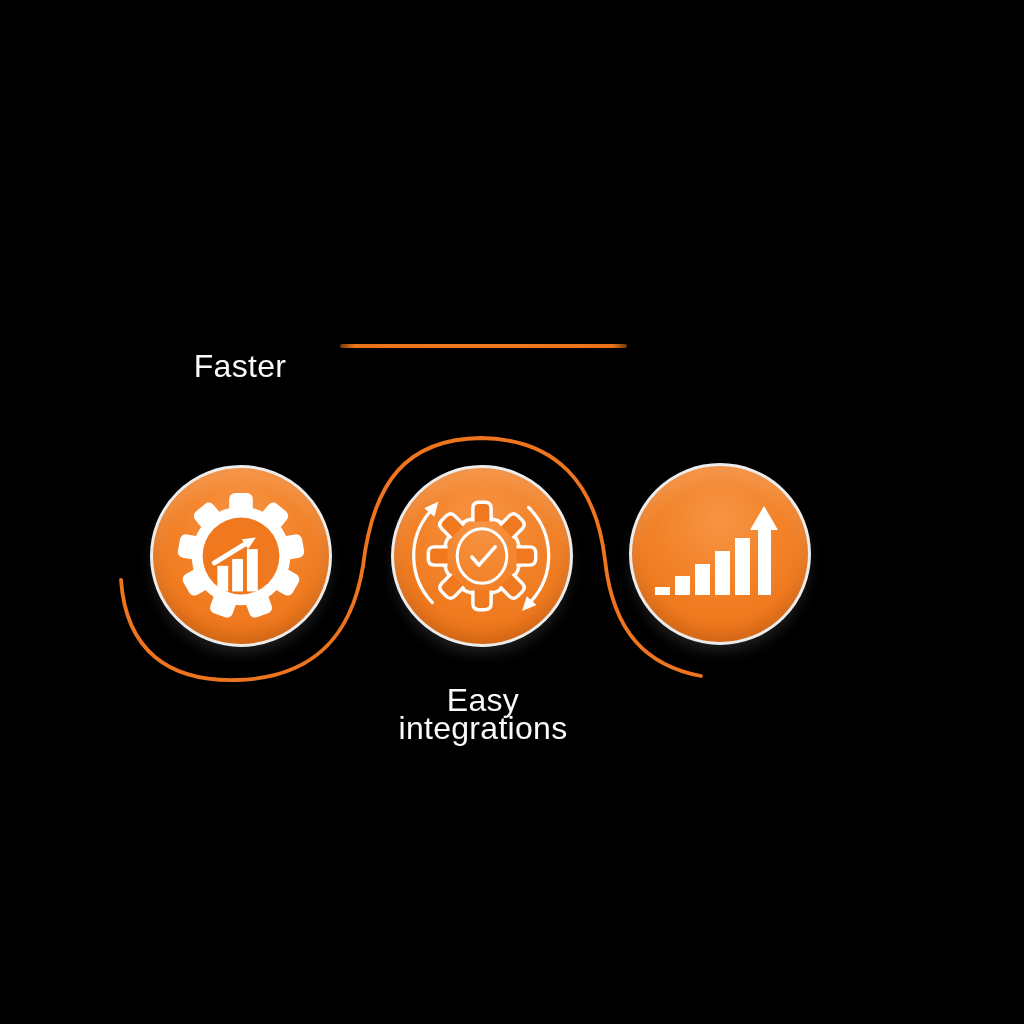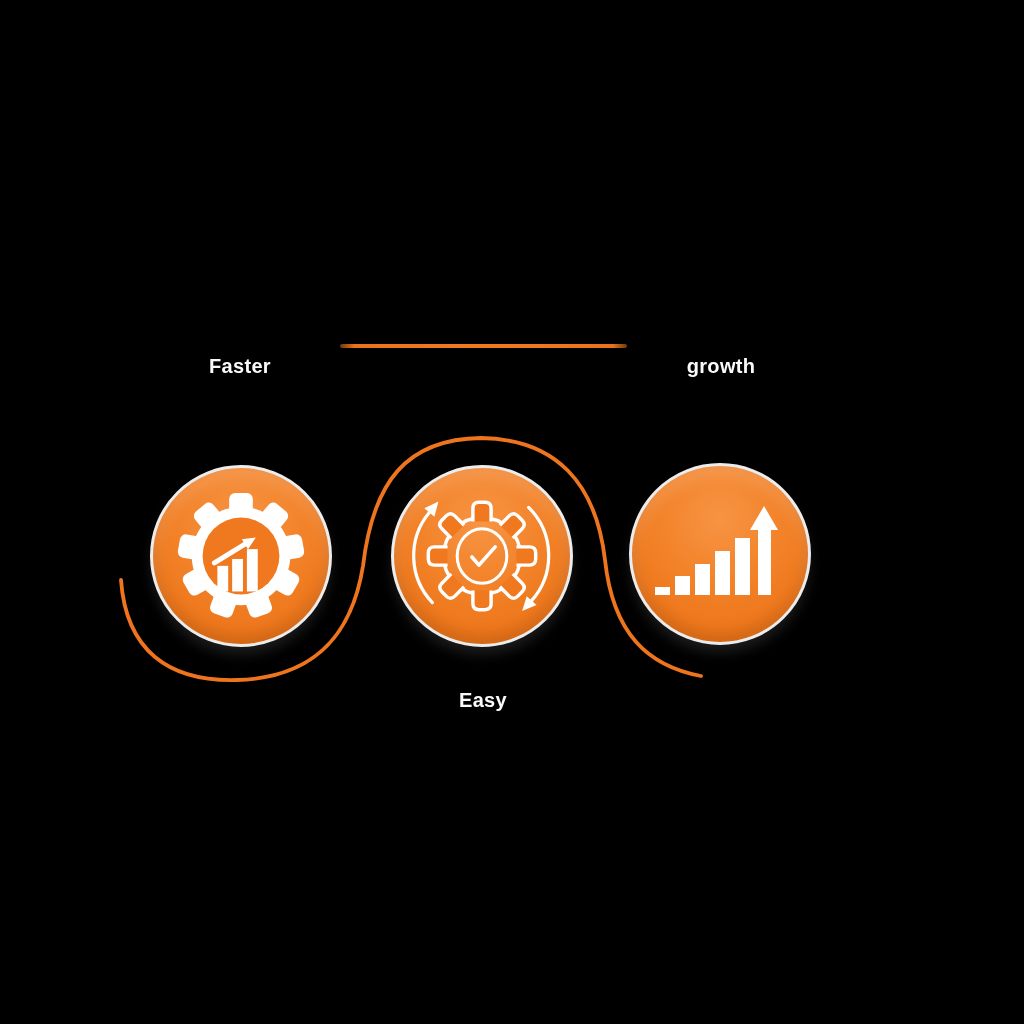--- a/index.html
+++ b/index.html
@@ -10,22 +10,22 @@
   html,body{margin:0;padding:0;background:var(--bg);}
   .stage{
     position:relative;width:1024px;height:1024px;background:var(--bg);
     overflow:hidden;font-family:"Liberation Sans","DejaVu Sans",sans-serif;
   }
   .divider{
     position:absolute;left:340px;top:344px;width:287px;height:4px;border-radius:2px;
     background:linear-gradient(90deg,var(--divider-end),var(--divider-mid) 5%,#f07b1f 50%,var(--divider-mid) 95%,var(--divider-end));
   }
   .label{
-    position:absolute;width:240px;color:var(--text);font-size:20px;line-height:28px;
-    font-weight:700;letter-spacing:.3px;text-align:center;
+    position:absolute;width:240px;color:var(--text);font-size:32px;line-height:28px;
+    font-weight:400;letter-spacing:.3px;text-align:center;
   }
   .label span{display:block;}
   .label-left{left:120px;top:352px;}
   .label-right{left:601px;top:352px;}
   .label-bottom{left:363px;top:686px;}
   .wave{position:absolute;left:0;top:0;width:1024px;height:1024px;pointer-events:none;}
   .badge{
     position:absolute;width:176px;height:176px;border-radius:50%;
     border:3px solid var(--ring);
     background:radial-gradient(circle at 50% 30%,var(--orange-light) 0%,#f28127 45%,var(--orange-deep) 100%);
@@ -42,25 +42,25 @@
 
 <div class="stage">
 
   <div class="divider"></div>
 
   <div class="label label-left">
     <span>Faster</span>
   </div>
 
   <div class="label label-right">
-    <span>growth</span>
   </div>
 
   <div class="label label-bottom">
     <span>Easy</span>
+    <span>integrations</span>
   </div>
 
   <svg class="wave" viewBox="0 0 1024 1024" aria-hidden="true">
     <path d="M 121 580
              C 126 650, 168 682, 237 680
              C 310 678, 351 640, 363 566
              C 373 482, 406 439, 481 438
              C 556 439, 596 483, 605 560
              C 613 634, 648 666, 701 676" fill="none" style="stroke:var(--wave)" stroke-width="3.8" stroke-linecap="round"></path>
   </svg>

